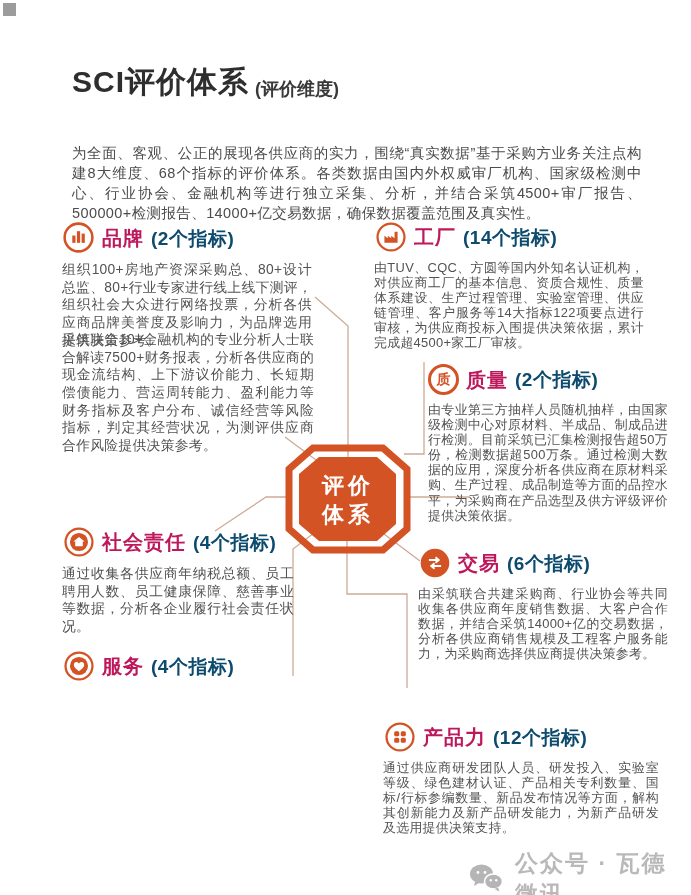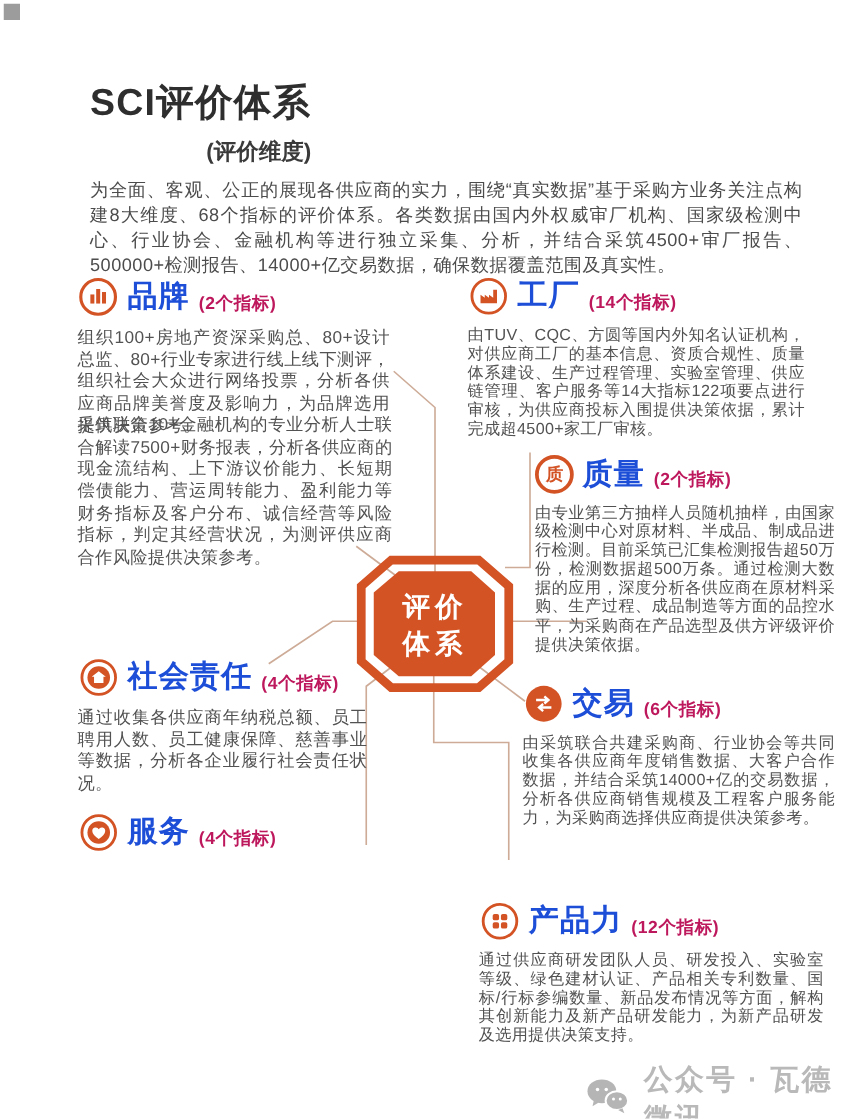--- a/index.html
+++ b/index.html
@@ -1,35 +1,35 @@
 <!DOCTYPE html>
 <html><head>
 <meta charset="utf-8">
 <style>
   html,body{margin:0;padding:0;background:#fff;}
   .page{position:relative;width:691px;height:895px;background:#ffffff;overflow:hidden;
         font-family:"Liberation Sans","DejaVu Sans",sans-serif;color:#4a4a4a;}
   .corner-square{position:absolute;left:3px;top:3px;width:13px;height:13px;background:#9c9c9c;}
   
-  .title-wrap{position:absolute;left:72px;top:62px;display:flex;align-items:flex-end;gap:6px;flex-direction:column;}
+  .title-wrap{position:absolute;left:72px;top:62px;display:flex;align-items:flex-end;gap:6px;}
   .title-main{font-size:30px;font-weight:bold;color:#2e2e2e;letter-spacing:1px;}
-  .title-sub{font-size:18px;font-weight:600;color:#3a3a3a;padding-bottom:2px;margin-left:31px;}
+  .title-sub{font-size:18px;font-weight:600;color:#3a3a3a;padding-bottom:2px;}
   .intro{position:absolute;left:72px;top:104px;width:570px;font-size:14.5px;line-height:1.37;
          text-align:justify;color:#4c4c4c;letter-spacing:0.4px;margin-top:40px;}
   
   .lines-svg{position:absolute;left:0;top:0;z-index:1;}
   .octagon-wrap{position:absolute;left:281px;top:441px;width:134px;height:118px;z-index:3;}
   .octagon-text{position:absolute;left:281px;top:441px;width:134px;height:118px;z-index:4;
       display:flex;flex-direction:column;align-items:center;justify-content:center;gap:1px;}
   .octagon-text span{color:#fff;font-size:22px;font-weight:bold;letter-spacing:4px;line-height:1.25;}
   
   .section{position:absolute;z-index:2;}
   .sec-head{display:flex;align-items:center;gap:7px;}
-  .sec-title{font-size:24px;font-weight:bold;color:#1d4ed8;letter-spacing:1px;line-height:1;}
-  .sec-count{font-size:14px;font-weight:bold;color:#be185d;align-self:flex-end;padding-bottom:2px;letter-spacing:0.5px;}
+  .sec-title{font-size:20px;font-weight:bold;color:#be185d;letter-spacing:1px;line-height:1;}
+  .sec-count{font-size:19px;font-weight:bold;color:#0c4a6e;align-self:flex-end;padding-bottom:2px;letter-spacing:0.5px;}
   .sec-body{margin-top:7px;text-align:justify;color:#525252;letter-spacing:0.3px;}
   .col-left .sec-body{font-size:13.8px;line-height:1.28;}
   .col-right .sec-body{font-size:12.9px;line-height:1.17;}
   .icon-box{width:33px;height:33px;flex:0 0 33px;display:flex;align-items:center;justify-content:center;}
   .quality-seal{display:inline-flex;width:25px;height:25px;border:3px solid #d35325;border-radius:50%;
       color:#d35325;font-size:14px;font-weight:bold;align-items:center;justify-content:center;}
   
   .watermark{position:absolute;left:468px;top:848px;display:flex;align-items:center;gap:10px;z-index:2;}
   .watermark-text{font-size:23px;color:#b9b9b9;letter-spacing:2px;font-weight:600;}
 </style>

